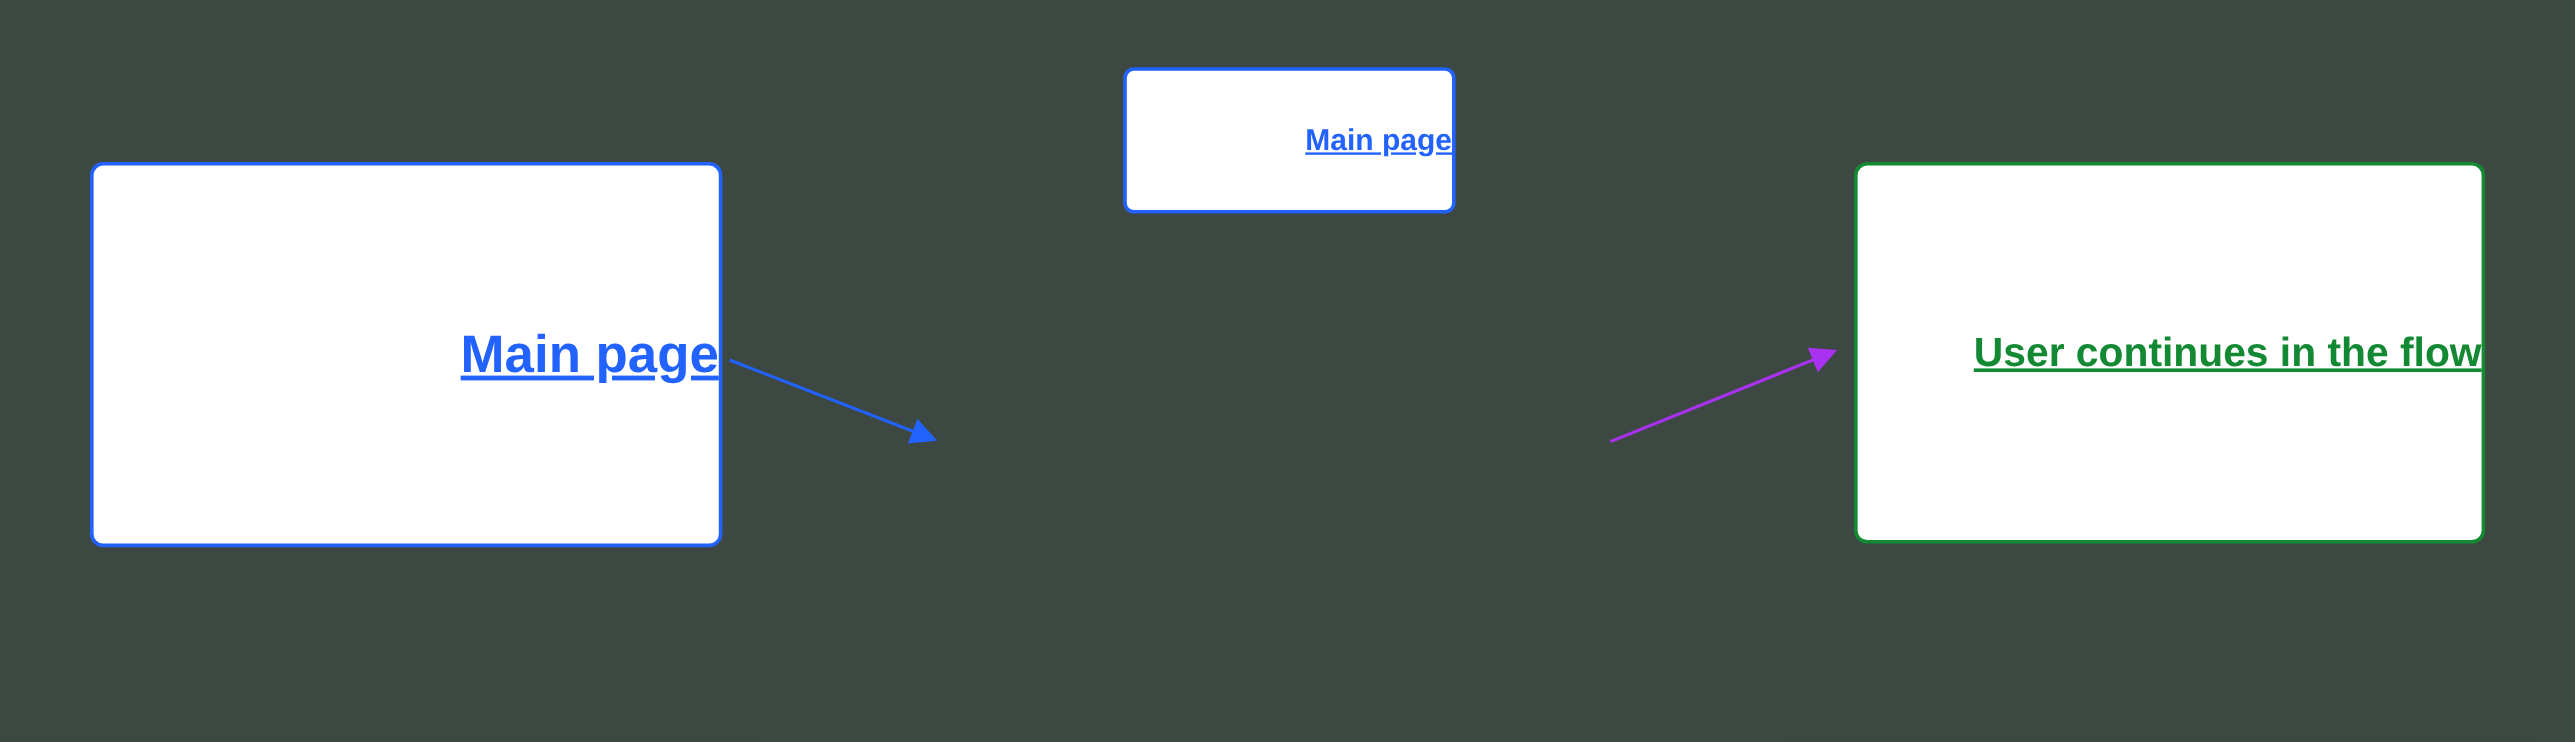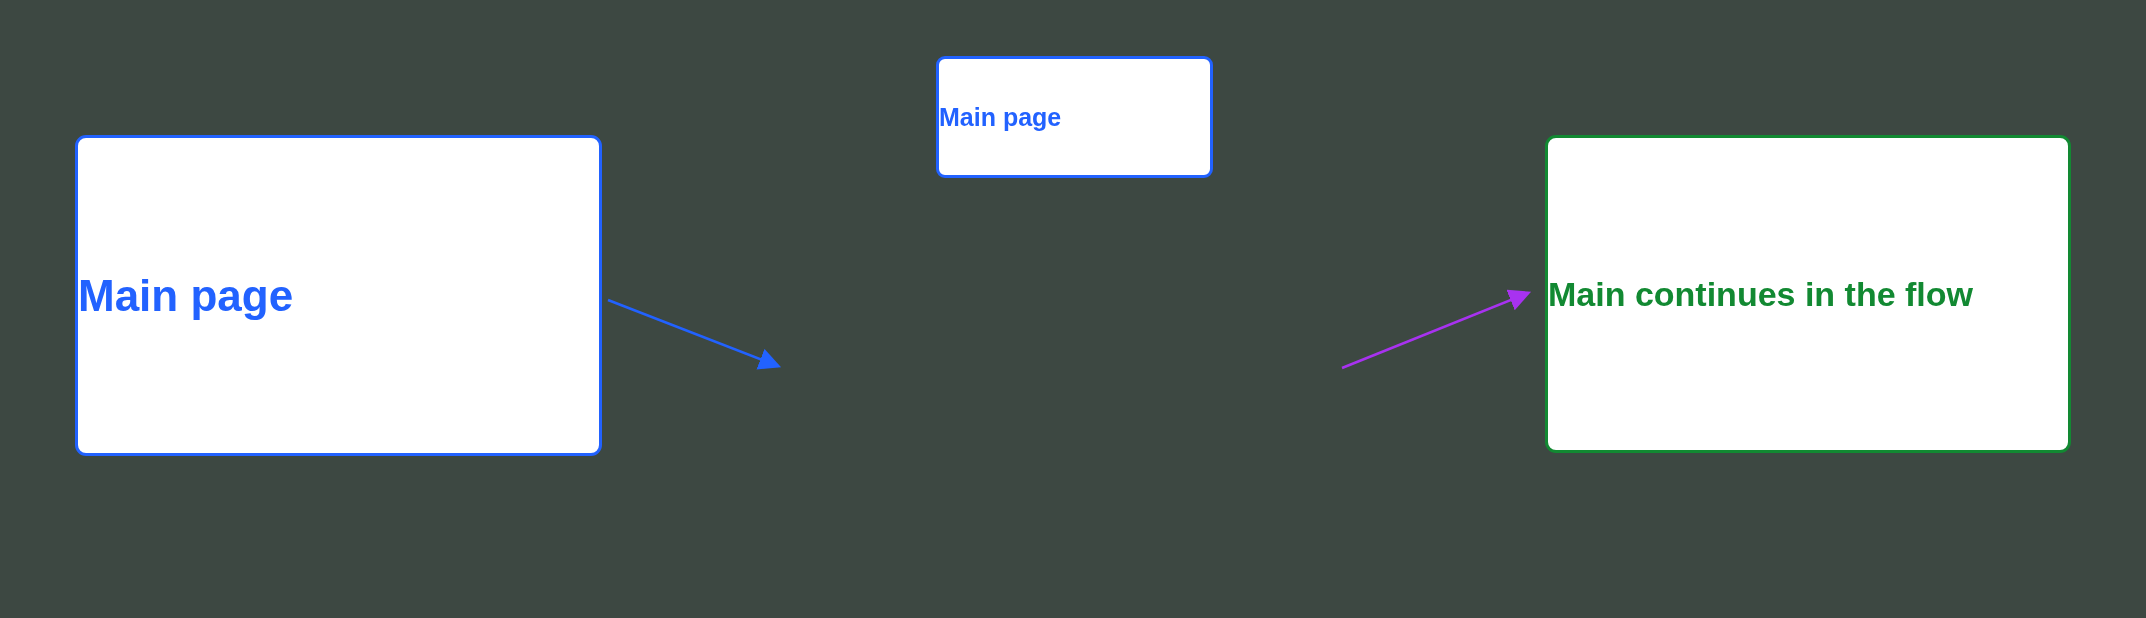--- a/index.html
+++ b/index.html
@@ -33,25 +33,26 @@
   }
   .blue-line{stroke:var(--blue);}
   .purple-line{stroke:var(--purple);}
   .head-blue{fill:var(--blue);}
   .head-purple{fill:var(--purple);}
   .node{
     position:absolute;
     background:var(--node-bg);
     display:flex;
     align-items:center;
-    justify-content:flex-start;
+    justify-content:flex-end;
     text-align:center;
     box-sizing:border-box;
     border-radius:11px;
     font-weight:700;
+    text-decoration:underline;
   }
   .node-main{
     left:75px;top:135px;width:527px;height:321px;
     border:3px solid var(--blue);
     color:var(--blue);
     font-size:44px;
   }
   .node-main-small{
     left:936px;top:56px;width:277px;height:122px;
     border:3px solid var(--blue);
@@ -101,16 +102,16 @@
   <div class="node node-main">
     <span class="node-label">Main page</span>
   </div>
 
   <div class="node node-main-small">
     <span class="node-label">Main page</span>
   </div>
 
 
   <div class="node node-continue">
-    <span class="node-label">Main continues in the flow</span>
+    <span class="node-label">User continues in the flow</span>
   </div>
 
 </div>
 
 </body></html>

